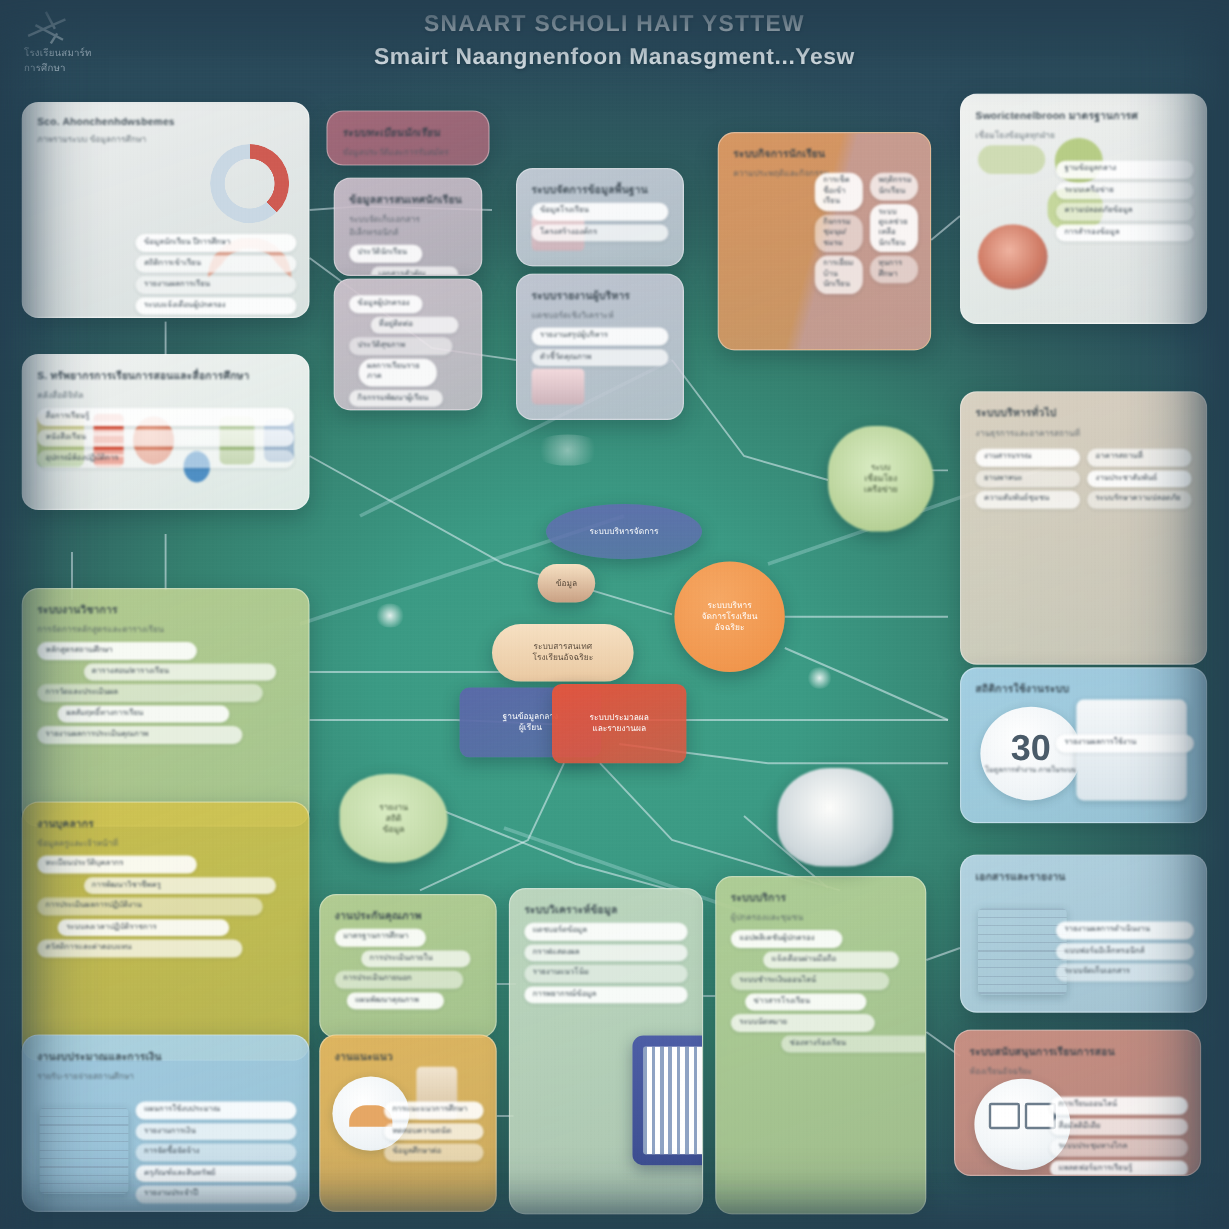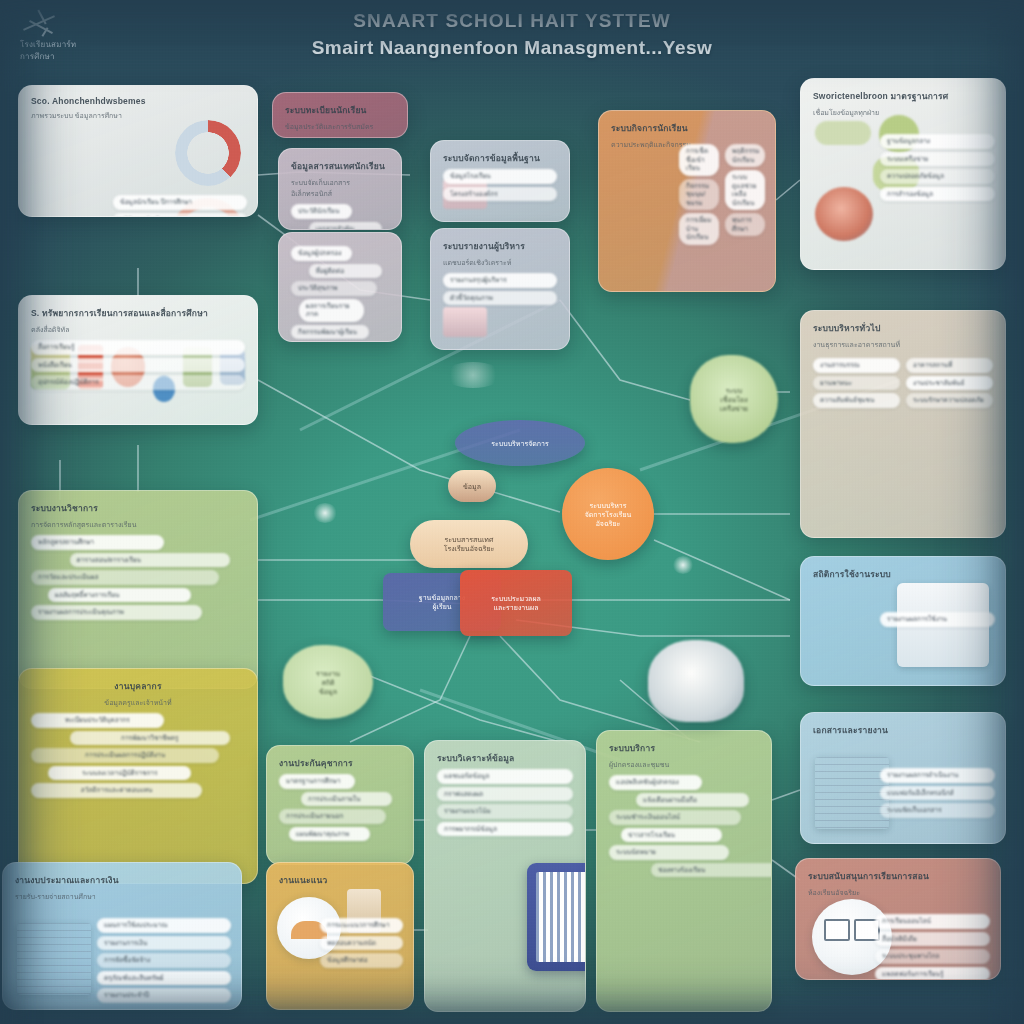--- a/index.html
+++ b/index.html
@@ -123,21 +123,21 @@
         <i class="a"></i>
         <i class="b"></i>
         <i class="c"></i>
         <i class="d"></i>
       </div>
     <div class="ltxt">โรงเรียนสมาร์ท</div>
     <div class="ltxt">การศึกษา</div>
   </div>
 
   <div id="cards-layer">
-      <div class="card soft" style="left: 18px; top: 85px; width: 240px; height: 132px; background: linear-gradient(160deg, rgba(247, 248, 246, 0.95), rgba(247, 248, 246, 0.847)); border: 1px solid rgba(255, 255, 255, 0.35);">
+      <div class="card soft" style="left: 18px; top: 85px; width: 240px; height: 180px; background: linear-gradient(160deg, rgba(247, 248, 246, 0.95), rgba(247, 248, 246, 0.847)); border: 1px solid rgba(255, 255, 255, 0.35);">
         <div class="ctitle">Sco. Ahonchenhdwsbemes</div>
         <div class="csub">ภาพรวมระบบ ข้อมูลการศึกษา</div>
         <div class="donut" style="position: absolute; right: 16px; top: 34px; width: 66px; height: 66px; filter: blur(0.5px); background: conic-gradient(rgb(207, 91, 82) 0deg, rgb(207, 91, 82) 137deg, rgb(201, 216, 228) 137deg, rgb(201, 216, 228) 360deg); mask: radial-gradient(circle, transparent 44%, rgb(0, 0, 0) 45%);"></div>
         <div style="position: absolute; right: 14px; top: 112px; width: 70px; height: 34px; border-width: 9px; border-style: solid; border-color: rgb(228, 156, 133) rgb(228, 156, 133) transparent; border-image: initial; border-radius: 36px 36px 0px 0px; filter: blur(0.8px); opacity: 0.85;"></div>
         <div style="position: absolute; right: 10px; top: 106px; width: 134px;">
           <div class="pill bright">ข้อมูลนักเรียน ปีการศึกษา</div>
           <div class="pill">สถิติการเข้าเรียน</div>
           <div class="pill dim">รายงานผลการเรียน</div>
           <div class="pill bright">ระบบแจ้งเตือนผู้ปกครอง</div>
         </div>
@@ -163,44 +163,44 @@
         <div class="ctitle">ระบบงานวิชาการ</div>
         <div class="csub">การจัดการหลักสูตรและตารางเรียน</div>
         <div>
           <div class="pill bright" style="width: 62%;">หลักสูตรสถานศึกษา</div>
           <div class="pill" style="width: 75%; margin-left: 18%;">ตารางสอน/ตารางเรียน</div>
           <div class="pill dim" style="width: 88%;">การวัดและประเมินผล</div>
           <div class="pill bright" style="width: 67%; margin-left: 8%;">ผลสัมฤทธิ์ทางการเรียน</div>
           <div class="pill" style="width: 80%;">รายงานผลการประเมินคุณภาพ</div>
         </div>
       </div>
-      <div class="card soft" style="left: 18px; top: 668px; width: 240px; height: 216px; background: linear-gradient(160deg, rgba(207, 194, 79, 0.95), rgba(207, 194, 79, 0.847)); border: 1px solid rgba(255, 255, 255, 0.35); text-align: center;">
+      <div class="card soft" style="left: 18px; top: 668px; width: 240px; height: 216px; background: linear-gradient(160deg, rgba(207, 194, 79, 0.95), rgba(207, 194, 79, 0.847)); border: 1px solid rgba(255, 255, 255, 0.35);">
         <div class="ctitle">งานบุคลากร</div>
         <div class="csub">ข้อมูลครูและเจ้าหน้าที่</div>
         <div>
           <div class="pill bright" style="width: 62%;">ทะเบียนประวัติบุคลากร</div>
           <div class="pill" style="width: 75%; margin-left: 18%;">การพัฒนาวิชาชีพครู</div>
           <div class="pill dim" style="width: 88%;">การประเมินผลการปฏิบัติงาน</div>
           <div class="pill bright" style="width: 67%; margin-left: 8%;">ระบบลงเวลาปฏิบัติราชการ</div>
           <div class="pill" style="width: 80%;">สวัสดิการและค่าตอบแทน</div>
         </div>
       </div>
-      <div class="card soft" style="left: 2px; top: 862px; width: 240px; height: 148px; background: linear-gradient(160deg, rgba(169, 210, 232, 0.95), rgba(169, 210, 232, 0.847)); border: 1px solid rgba(255, 255, 255, 0.35);">
+      <div class="card soft" style="left: 18px; top: 862px; width: 240px; height: 148px; background: linear-gradient(160deg, rgba(169, 210, 232, 0.95), rgba(169, 210, 232, 0.847)); border: 1px solid rgba(255, 255, 255, 0.35);">
         <div class="ctitle">งานงบประมาณและการเงิน</div>
         <div class="csub">รายรับ-รายจ่ายสถานศึกษา</div>
         <div style="position: absolute; left: 14px; bottom: 14px; width: 74px; height: 72px; border-radius: 4px; background: repeating-linear-gradient(rgba(120, 140, 160, 0.35) 0px, rgba(120, 140, 160, 0.35) 1px, transparent 1px, transparent 7px); box-shadow: rgba(20, 50, 60, 0.2) 0px 2px 7px; filter: blur(0.6px);"></div>
         <div style="position: absolute; right: 10px; top: 52px; width: 134px;">
           <div class="pill bright">แผนการใช้งบประมาณ</div>
           <div class="pill">รายงานการเงิน</div>
           <div class="pill dim">การจัดซื้อจัดจ้าง</div>
           <div class="pill bright">ครุภัณฑ์และสินทรัพย์</div>
           <div class="pill">รายงานประจำปี</div>
         </div>
       </div>
-      <div class="card soft" style="left: 272px; top: 92px; width: 136px; height: 46px; background: linear-gradient(160deg, rgba(168, 105, 122, 0.95), rgba(168, 105, 122, 0.847)); border: 1px solid rgba(255, 255, 255, 0.35);">
+      <div class="card soft" style="left: 272px; top: 92px; width: 136px; height: 46px; background: linear-gradient(160deg, rgba(168, 105, 122, 0.95), rgba(168, 105, 122, 0.847)); border: 1px solid rgba(255, 255, 255, 0.35); font-style: italic;">
         <div class="ctitle">ระบบทะเบียนนักเรียน</div>
         <div class="csub">ข้อมูลประวัติและการรับสมัคร</div>
         <div></div>
       </div>
       <div class="card soft" style="left: 278px; top: 148px; width: 124px; height: 82px; background: linear-gradient(160deg, rgba(201, 188, 200, 0.95), rgba(201, 188, 200, 0.847)); border: 1px solid rgba(255, 255, 255, 0.35);">
         <div class="ctitle">ข้อมูลสารสนเทศนักเรียน</div>
         <div class="csub">ระบบจัดเก็บเอกสารอิเล็กทรอนิกส์</div>
         <div>
           <div class="pill bright" style="width: 62%;">ประวัตินักเรียน</div>
           <div class="pill" style="width: 75%; margin-left: 18%;">เอกสารสำคัญ</div>
@@ -258,38 +258,43 @@
           <div style="position:absolute;left:58px;top:42px;width:46px;height:34px;border-radius:14px;background:#c5d79c;"></div>
         </div>
         <div style="position: absolute; left: 14px; bottom: 28px; width: 58px; height: 54px; border-radius: 50%; background: radial-gradient(circle at 45% 40%, rgb(239, 179, 160), rgb(207, 122, 100) 60%, rgb(142, 108, 114)); filter: blur(0.8px);"></div>
         <div style="position: absolute; right: 10px; top: 52px; width: 115px;">
           <div class="pill bright">ฐานข้อมูลกลาง</div>
           <div class="pill">ระบบเครือข่าย</div>
           <div class="pill dim">ความปลอดภัยข้อมูล</div>
           <div class="pill bright">การสำรองข้อมูล</div>
         </div>
       </div>
-      <div class="card soft" style="left: 800px; top: 310px; width: 206px; height: 228px; background: linear-gradient(160deg, rgba(226, 214, 198, 0.95), rgba(226, 214, 198, 0.847)); border: 1px solid rgba(255, 255, 255, 0.35);">
+      <div class="card soft" style="left: 800px; top: 326px; width: 206px; height: 228px; background: linear-gradient(160deg, rgba(226, 214, 198, 0.95), rgba(226, 214, 198, 0.847)); border: 1px solid rgba(255, 255, 255, 0.35);">
         <div class="ctitle">ระบบบริหารทั่วไป</div>
         <div class="csub">งานธุรการและอาคารสถานที่</div>
         <div class="row">
           <div class="col">
             <div class="pill bright">งานสารบรรณ</div>
             <div class="pill dim">ยานพาหนะ</div>
             <div class="pill">ความสัมพันธ์ชุมชน</div>
           </div>
           <div class="col">
             <div class="pill">อาคารสถานที่</div>
             <div class="pill bright">งานประชาสัมพันธ์</div>
             <div class="pill dim">ระบบรักษาความปลอดภัย</div>
           </div>
         </div>
       </div>
       <div class="card soft" style="left: 800px; top: 556px; width: 206px; height: 130px; background: linear-gradient(160deg, rgba(169, 210, 232, 0.95), rgba(169, 210, 232, 0.847)); border: 1px solid rgba(255, 255, 255, 0.35);">
         <div class="ctitle">สถิติการใช้งานระบบ</div>
+        <div class="imgblob" style="position: absolute; left: 16px; top: 32px; width: 84px; height: 78px; display: flex; flex-direction: column; align-items: center; justify-content: center;">
+          <div class="bigno">30</div>
+          <div class="mini" style="text-align: center;">โมดูลการทำงาน
+ภายในระบบ</div>
+        </div>
         <div style="position: absolute; right: 16px; top: 26px; width: 92px; height: 84px; border-radius: 6px; background: linear-gradient(rgb(244, 247, 249), rgb(219, 230, 236)); box-shadow: rgba(20, 50, 60, 0.2) 0px 2px 6px; filter: blur(0.7px);"></div>
         <div style="position: absolute; right: 10px; top: 52px; width: 115px;">
           <div class="pill bright">รายงานผลการใช้งาน</div>
         </div>
       </div>
       <div class="card soft" style="left: 800px; top: 712px; width: 206px; height: 132px; background: linear-gradient(160deg, rgba(184, 214, 230, 0.95), rgba(184, 214, 230, 0.847)); border: 1px solid rgba(255, 255, 255, 0.35);">
         <div class="ctitle">เอกสารและรายงาน</div>
         <div style="position: absolute; left: 14px; bottom: 14px; width: 74px; height: 72px; border-radius: 4px; background: repeating-linear-gradient(rgba(120, 140, 160, 0.35) 0px, rgba(120, 140, 160, 0.35) 1px, transparent 1px, transparent 7px); box-shadow: rgba(20, 50, 60, 0.2) 0px 2px 7px; filter: blur(0.6px);"></div>
         <div style="position: absolute; right: 10px; top: 52px; width: 115px;">
           <div class="pill bright">รายงานผลการดำเนินงาน</div>
@@ -305,21 +310,21 @@
           <div style="position:absolute;left:42px;top:20px;width:26px;height:22px;border:2px solid #6d7d8c;border-radius:2px;background:#fff;"></div>
         </div>
         <div style="position: absolute; right: 10px; top: 52px; width: 115px;">
           <div class="pill bright">การเรียนออนไลน์</div>
           <div class="pill">สื่อมัลติมีเดีย</div>
           <div class="pill dim">ระบบประชุมทางไกล</div>
           <div class="pill bright">แพลตฟอร์มการเรียนรู้</div>
         </div>
       </div>
       <div class="card soft" style="left: 266px; top: 745px; width: 148px; height: 120px; background: linear-gradient(160deg, rgba(184, 207, 147, 0.95), rgba(184, 207, 147, 0.847)); border: 1px solid rgba(255, 255, 255, 0.35);">
-        <div class="ctitle">งานประกันคุชาการ</div>
+        <div class="ctitle">งานประกันคุณภาพ</div>
         <div>
           <div class="pill bright" style="width: 62%;">มาตรฐานการศึกษา</div>
           <div class="pill" style="width: 75%; margin-left: 18%;">การประเมินภายใน</div>
           <div class="pill dim" style="width: 88%;">การประเมินภายนอก</div>
           <div class="pill bright" style="width: 67%; margin-left: 8%;">แผนพัฒนาคุณภาพ</div>
         </div>
       </div>
       <div class="card soft" style="left: 266px; top: 862px; width: 148px; height: 148px; background: linear-gradient(160deg, rgba(232, 185, 96, 0.95), rgba(232, 185, 96, 0.847)); border: 1px solid rgba(255, 255, 255, 0.35);">
         <div class="ctitle">งานแนะแนว</div>
         <div class="imgblob" style="position: absolute; left: 10px; top: 34px; width: 64px; height: 62px;">

